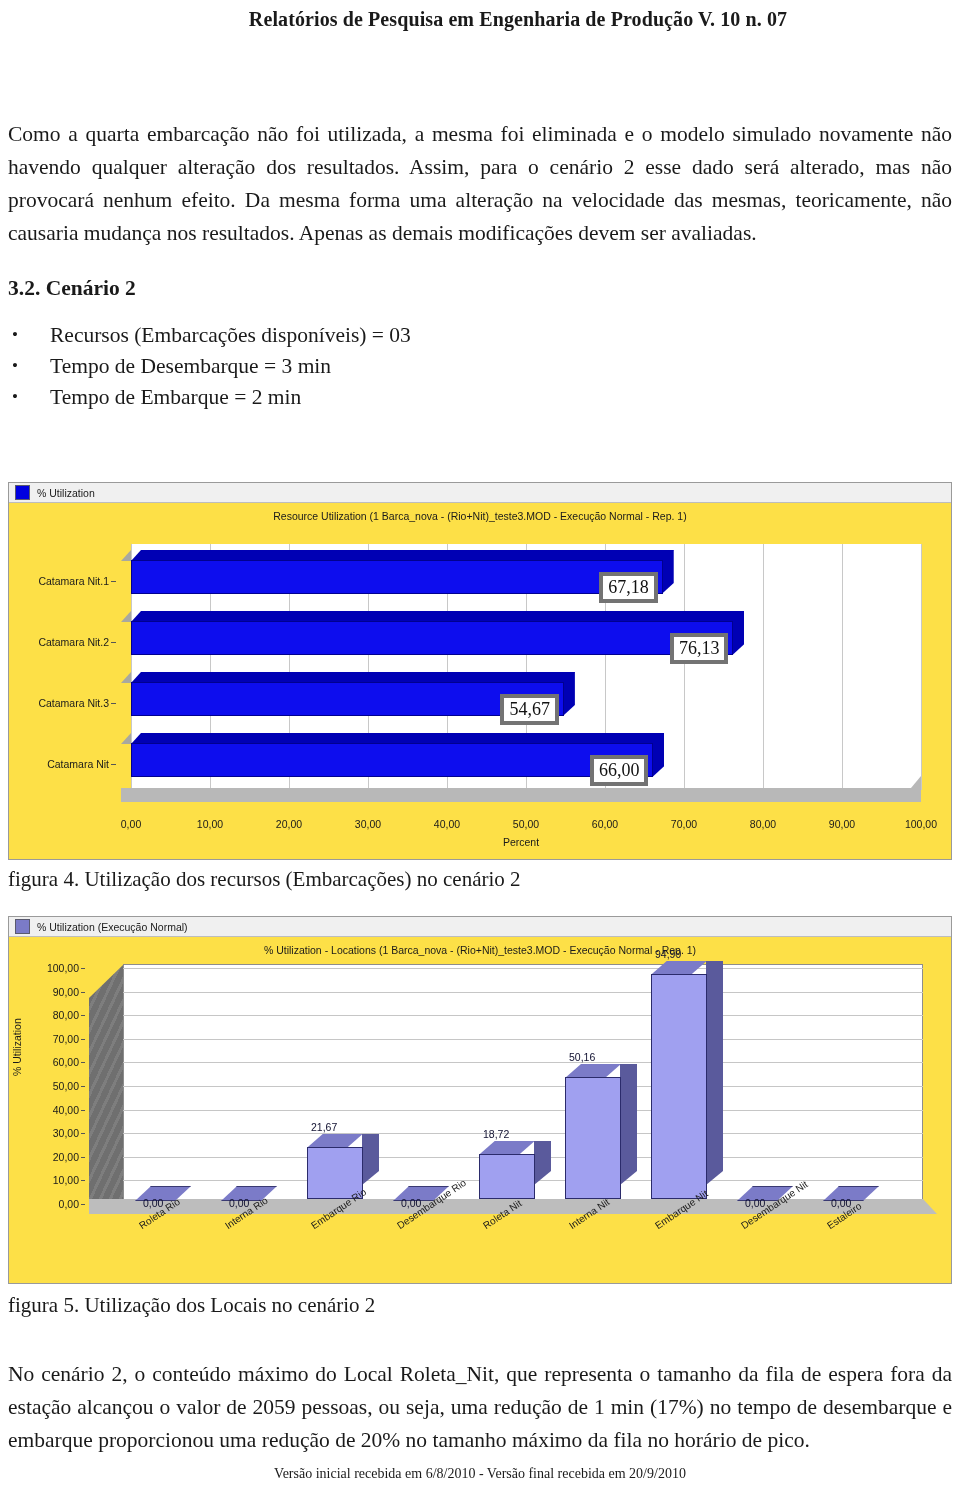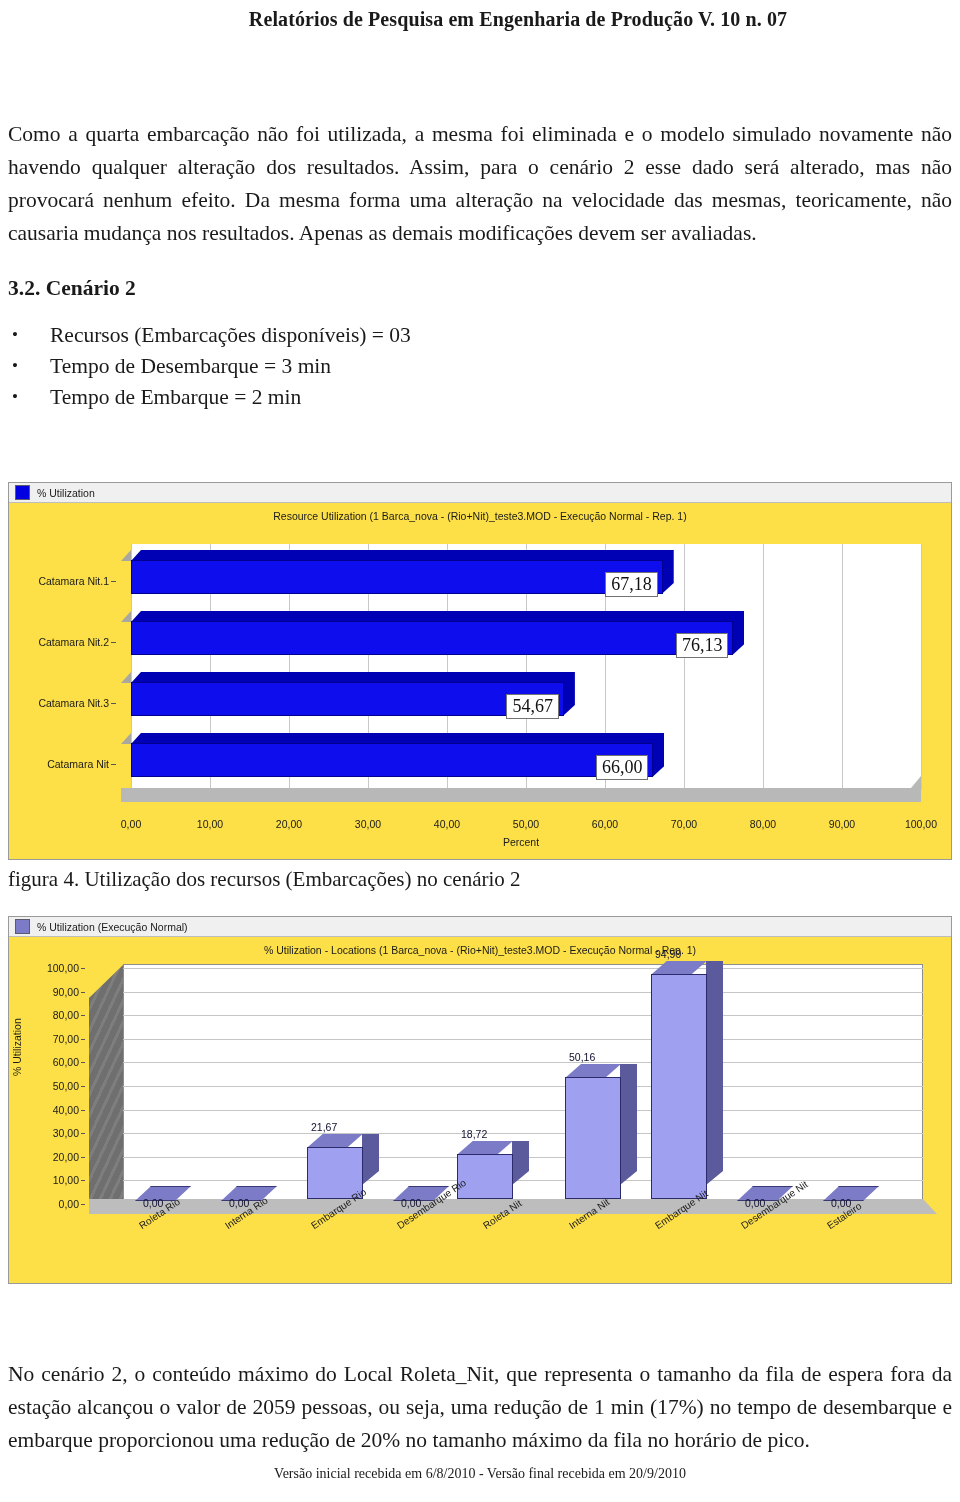--- a/index.html
+++ b/index.html
@@ -122,21 +122,21 @@
     background:#0000b4;
     clip-path:polygon(10px 0, 100% 0, calc(100% - 11px) 100%, 0 100%);
   }
   .hbar .side{
     position:absolute;right:0;top:0;width:12px;bottom:0;
     background:#0000b4;
     clip-path:polygon(0 0, 100% 0, 100% calc(100% - 11px), 0 100%);
   }
   .hbar .vlabel{
     position:absolute;right:16px;top:22px;
-    background:#ffffff;border:1px solid #737373;
+    background:#ffffff;border:4px solid #737373;
     font-family:"Liberation Serif", serif;
     font-size:18px;line-height:20px;padding:1px 5px 2px 5px;
     white-space:nowrap;color:#111;
   }
   .hstub{
     position:absolute;left:-10px;top:0;width:11px;height:11px;
     background:#a8a8a0;
     clip-path:polygon(10px 0, 10px 11px, 0 11px);
   }
   .xaxis{
@@ -403,21 +403,21 @@
               <div class="vtop"></div>
               <div class="vside"></div>
               <div class="vfront"></div>
               <div class="vval">21,67</div>
             </div>
             <div class="vbar zero" style="left: 304px; height: 14px;">
               <div class="vtop"></div>
               <div class="vfront"></div>
               <div class="vval">0,00</div>
             </div>
-            <div class="vbar" style="left: 368px; height: 58.1792px;">
+            <div class="vbar" style="left: 390px; height: 58.1792px;">
               <div class="vtop"></div>
               <div class="vside"></div>
               <div class="vfront"></div>
               <div class="vval">18,72</div>
             </div>
             <div class="vbar" style="left: 476px; height: 135px;">
               <div class="vtop"></div>
               <div class="vside"></div>
               <div class="vfront"></div>
               <div class="vval">50,16</div>
@@ -447,19 +447,20 @@
           <span style="left: 306px; top: 8px;">Desembarque Rio</span>
           <span style="left: 392px; top: 8px;">Roleta Nit</span>
           <span style="left: 478px; top: 8px;">Interna Nit</span>
           <span style="left: 564px; top: 8px;">Embarque Nit</span>
           <span style="left: 650px; top: 8px;">Desembarque Nit</span>
           <span style="left: 736px; top: 8px;">Estaleiro</span>
         </div>
     </div>
   </div>
 
+  <div class="caption" id="cap5">figura 5. Utilização dos Locais no cenário 2</div>
 
   <div class="content" style="top:1358px;">
     <p class="body">No cenário 2, o conteúdo máximo do Local Roleta_Nit, que representa o tamanho da fila de espera fora da estação alcançou o valor de 2059 pessoas, ou seja, uma redução de 1 min (17%) no tempo de desembarque e embarque proporcionou uma redução de 20% no tamanho máximo da fila no horário de pico.</p>
   </div>
 
   <div class="footer">Versão inicial recebida em 6/8/2010 - Versão final recebida em 20/9/2010</div>
 </div>
 
 </body></html>

